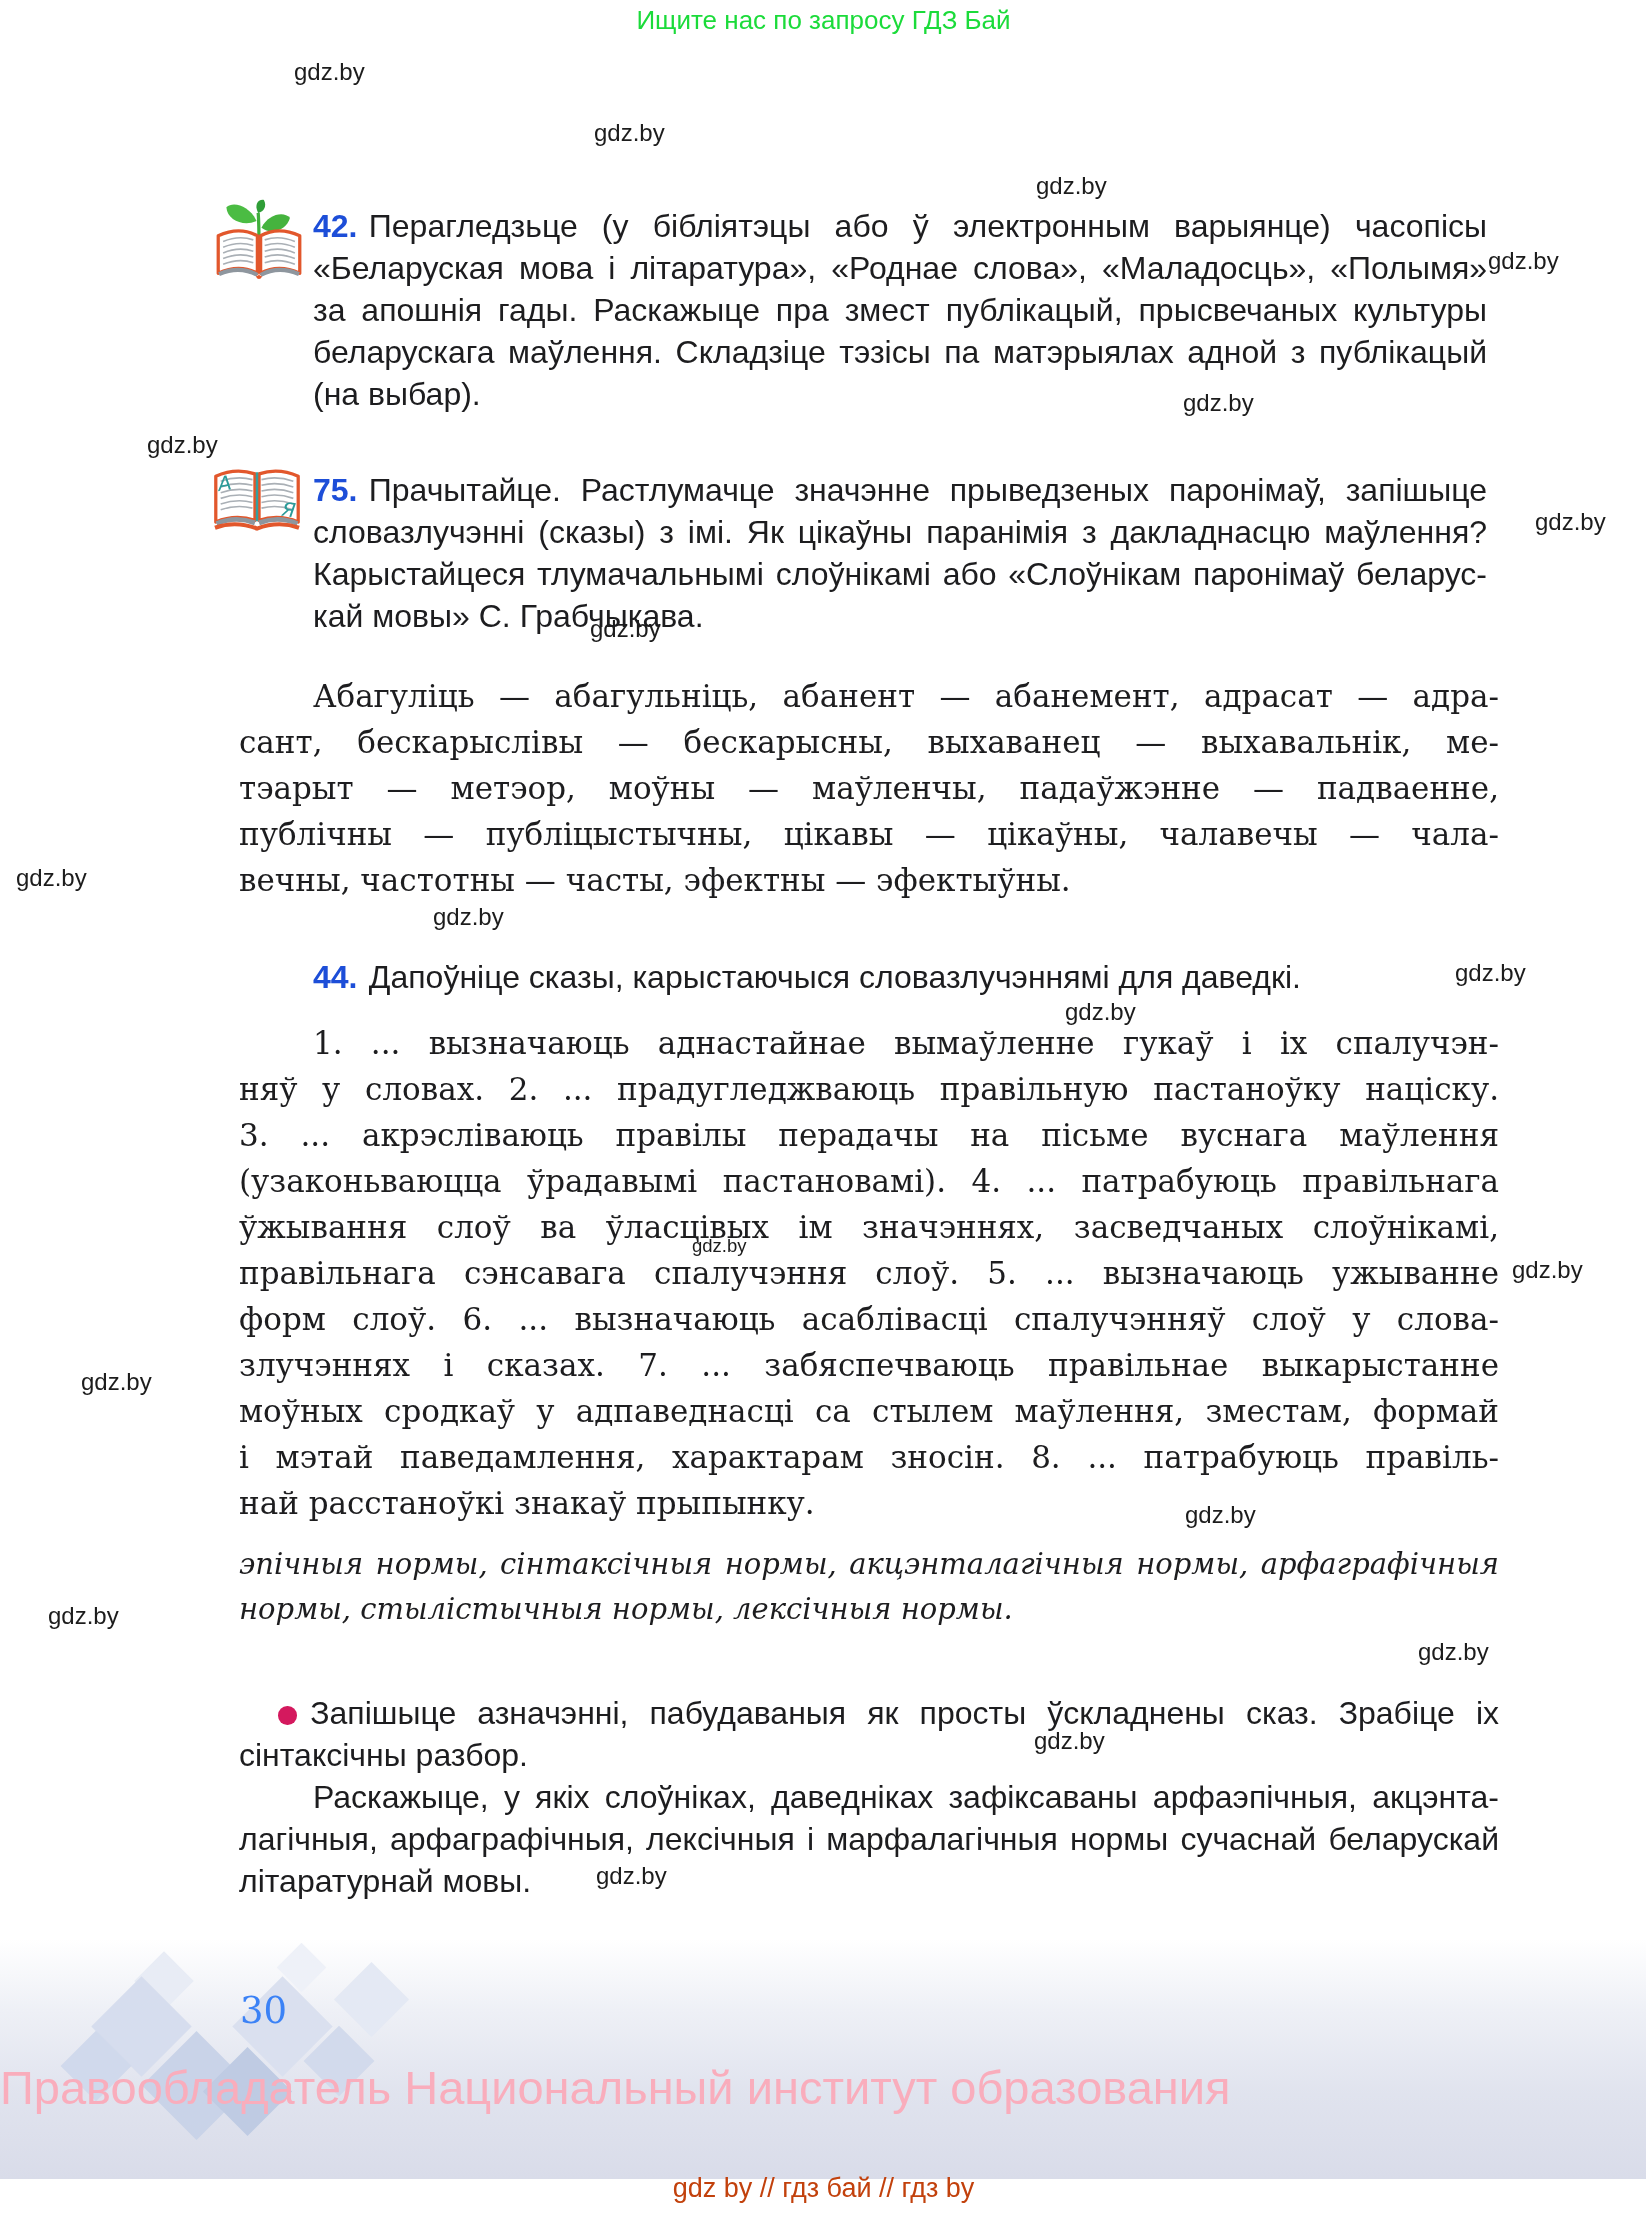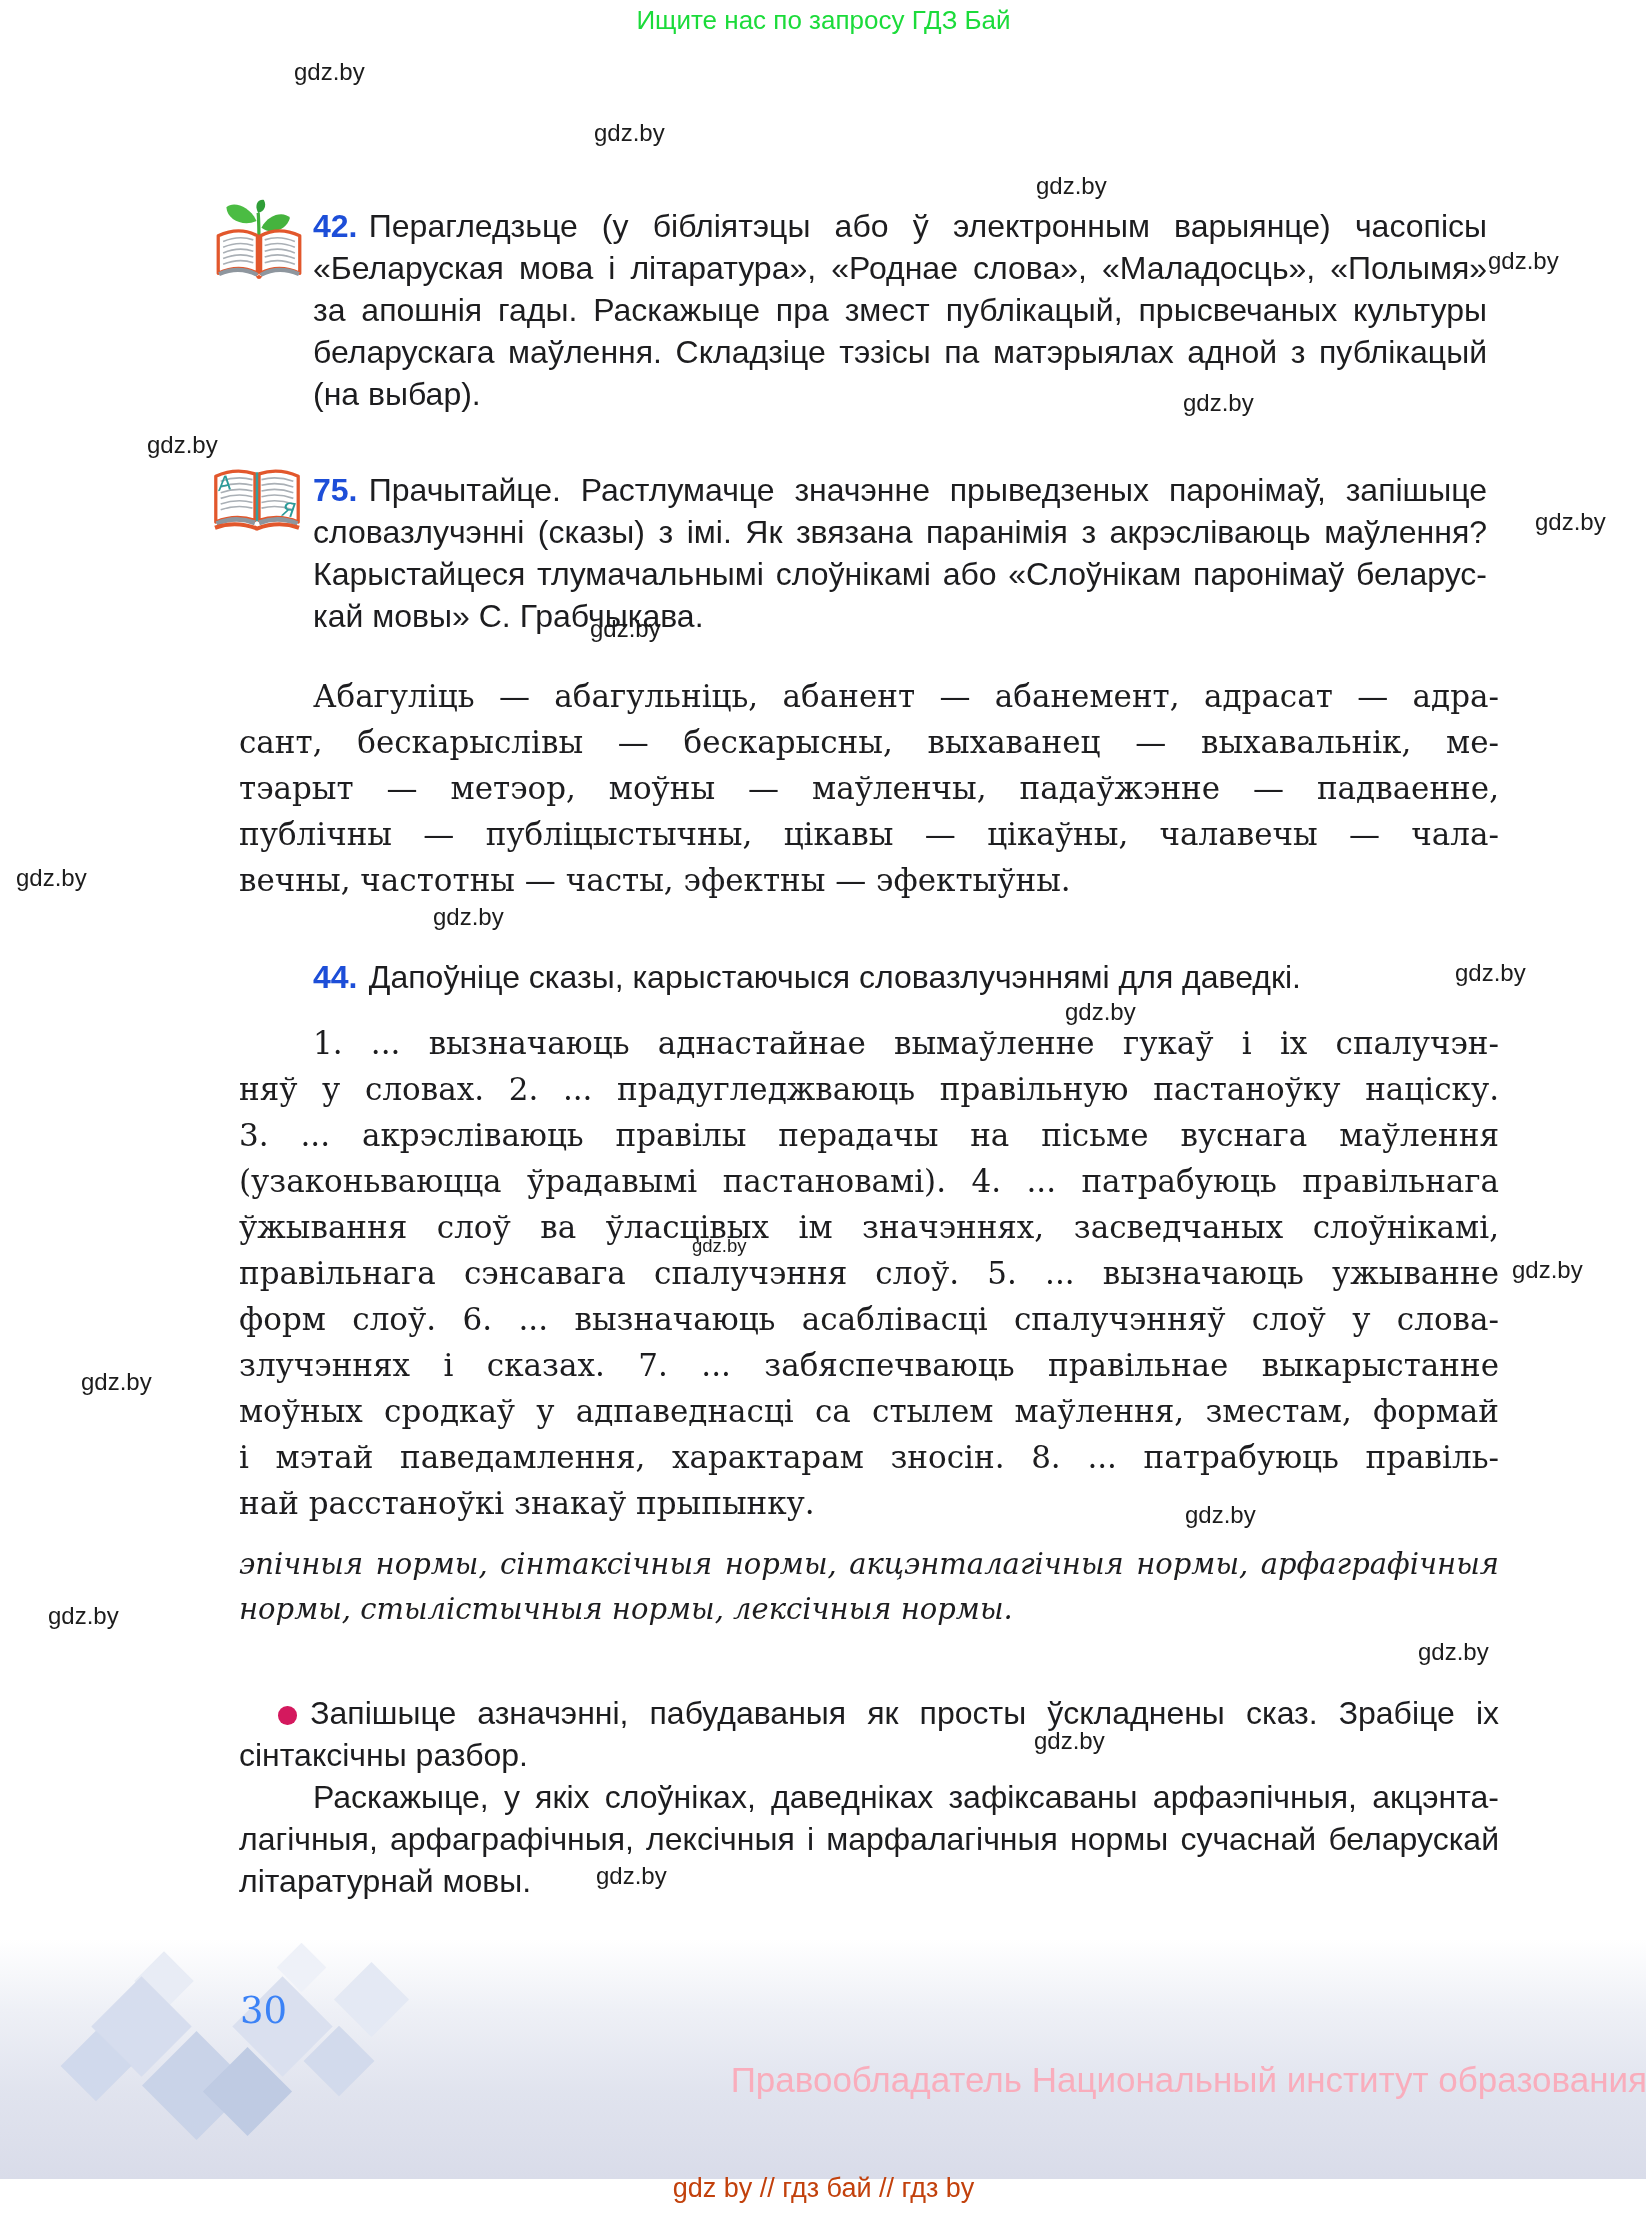--- a/index.html
+++ b/index.html
@@ -31,22 +31,22 @@
             background:#d4195e; margin-right:13.7px; vertical-align:-0.8px; }
 
   .icon { position:absolute; }
 
   .band { position:absolute; left:0; top:1939px; width:1647px; height:240px;
           background:linear-gradient(180deg,#ffffff 0%,#eef0f6 30%,#e0e3ee 65%,#d9dce9 100%); }
   .diamond { position:absolute; transform:rotate(45deg); }
 
   .pagenum { position:absolute; left:240px; top:1989px; font-family:"DejaVu Serif", serif;
              font-size:37px; color:#3b82f6; }
-  .footer-pink { position:absolute; top:2060px; left:0; width:1647px; text-align:right;
-                 font-size:35px; color:#f9adbc; }
+  .footer-pink { position:absolute; top:2060px; left:0; width:1647px; text-align:left;
+                 font-size:47px; color:#f9adbc; }
   .footer-links { position:absolute; top:2173px; left:0; width:1647px; text-align:center;
                   font-size:27px; color:#c2410c; }
 </style>
 </head>
 <body>
 
 <div class="page">
 
   <div class="green-header">Ищите нас по запросу ГДЗ Бай</div>
 
@@ -127,21 +127,21 @@
         <path d="M107 43 Q87 36 68 41"></path>
       <path d="M107 50 Q87 43 68 48"></path>
         <path d="M107 57 Q87 50 68 55"></path>
     </g>
     <text x="16" y="34" font-size="24" fill="#2b9b99" font-family="DejaVu Sans, sans-serif" font-style="italic" transform="rotate(-8 16 34)">А</text>
     <text x="92" y="64" font-size="24" fill="#2b9b99" font-family="DejaVu Sans, sans-serif" font-style="italic" transform="rotate(8 92 64)">Я</text>
   </svg>
 
   <div class="sans-block" style="left:313px;top:469px;width:1174px">
     <div class="ln jl"><span class="num">75.</span><span>Прачытайце. Растлумачце значэнне прыведзеных паронімаў, запішыце</span></div>
-    <div class="ln jl">словазлучэнні (сказы) з імі. Як звязана паранімія з акрэсліваюць маўлення?</div>
+    <div class="ln jl">словазлучэнні (сказы) з імі. Як цікаўны паранімія з дакладнасцю маўлення?</div>
     <div class="ln jl">Карыстайцеся тлумачальнымі слоўнікамі або «Слоўнікам паронімаў беларус-</div>
     <div class="ln">кай мовы» С. Грабчыкава.</div>
   </div>
 
   <div class="serif-block" style="left:239px;top:673px;width:1260px">
     <div class="ln jl ind">Абагуліць — абагульніць, абанент — абанемент, адрасат — адра-</div>
     <div class="ln jl">сант, бескарыслівы — бескарысны, выхаванец — выхавальнік, ме-</div>
     <div class="ln jl">тэарыт — метэор, моўны — маўленчы, падаўжэнне — падваенне,</div>
     <div class="ln jl">публічны — публіцыстычны, цікавы — цікаўны, чалавечы — чала-</div>
     <div class="ln">вечны, частотны — часты, эфектны — эфектыўны.</div>

